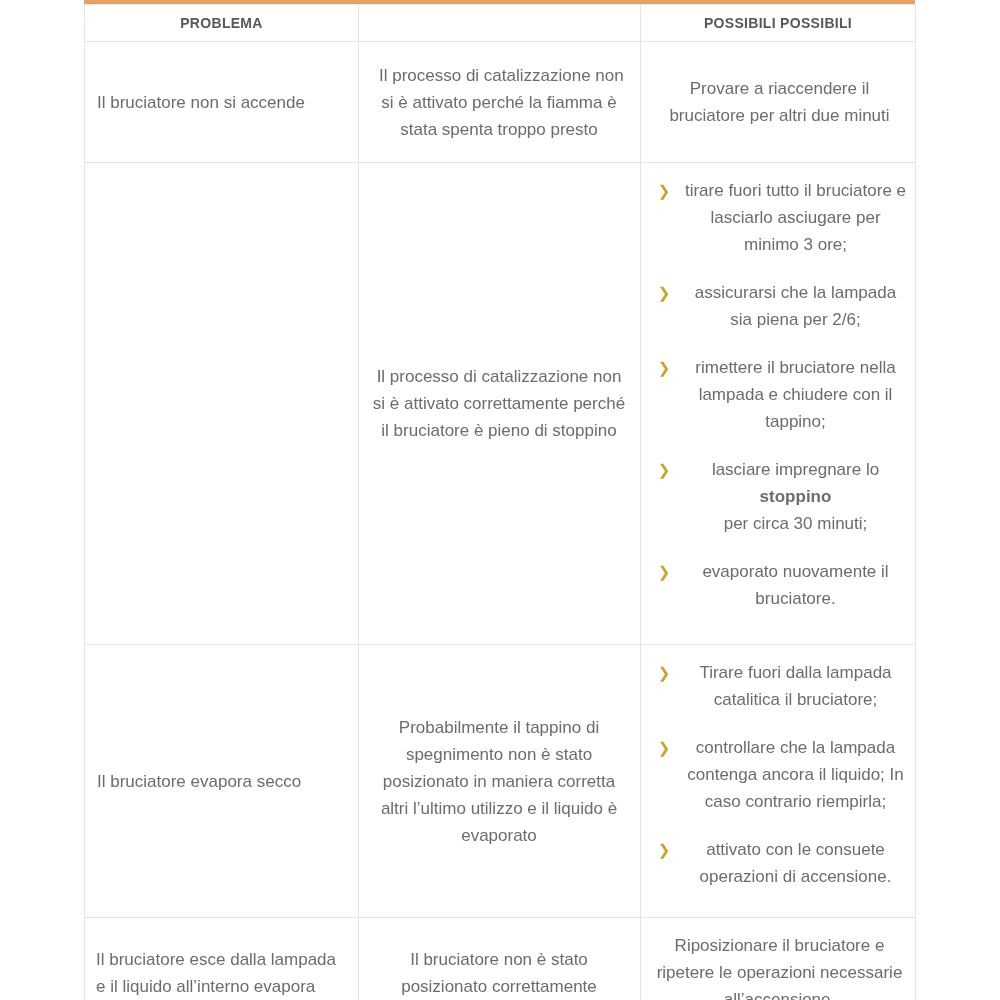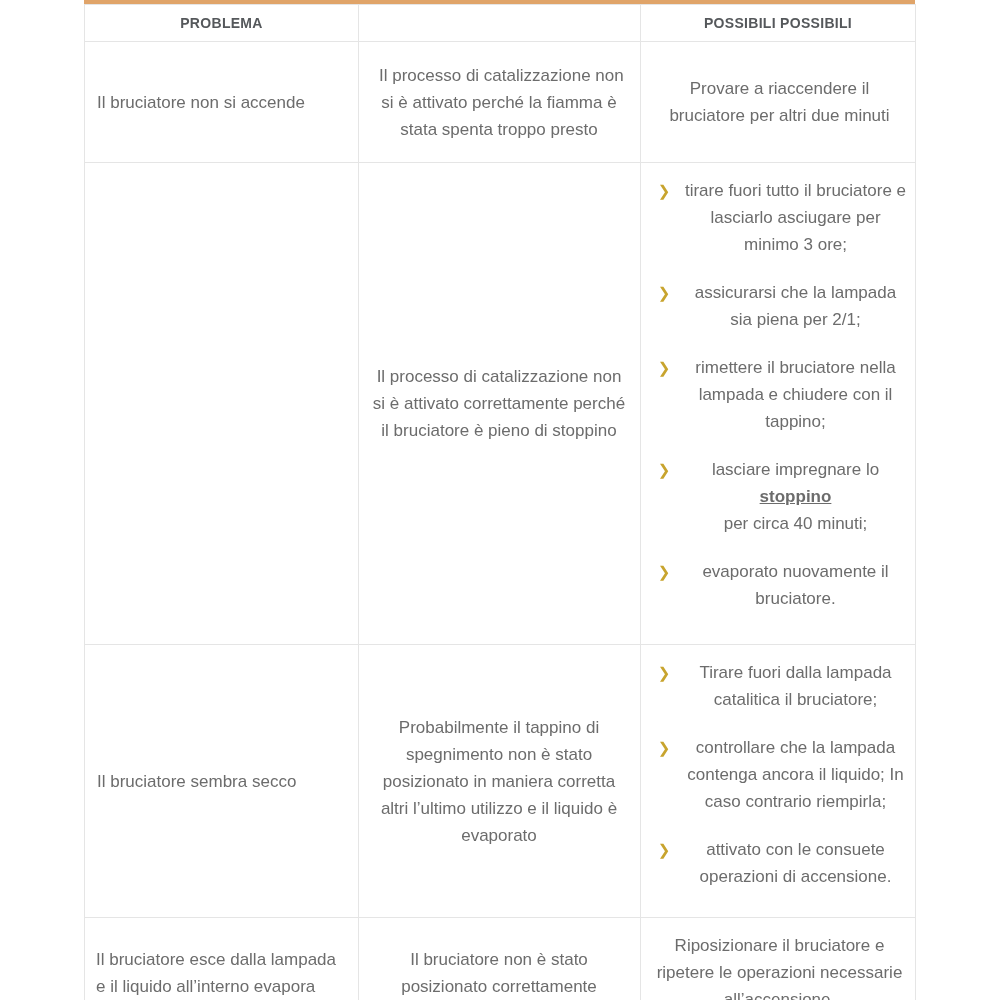--- a/index.html
+++ b/index.html
@@ -42,21 +42,21 @@
   }
   td.col-soluzioni{text-align:center;vertical-align:middle;padding:8px 12px 8px 15px;}
   td.col-soluzioni.has-list{vertical-align:top;padding:6px 8px 6px 15px;}
   ul.sol-list{list-style:none;margin:8px 0 0 0;padding:0;}
   ul.sol-list li{display:flex;margin:0 0 21px 0;}
   .chev{
     color:var(--bullet);font-weight:bold;font-size:15px;line-height:27px;
     flex:0 0 16px;width:16px;margin-right:12px;
   }
   .item-text{flex:1;}
-  .item-text strong{font-weight:bold;text-decoration:underline;}
+  .item-text strong{font-weight:bold;}
 </style>
 </head>
 <body>
 
 <div class="table-wrap">
   <div class="accent-bar"></div>
   <table>
     <colgroup>
         <col class="c1">
         <col class="c2">
@@ -79,39 +79,39 @@
           <td class="col-problema"></td>
           <td class="col-causa">Il processo di catalizzazione non si è attivato correttamente perché il bruciatore è pieno di stoppino</td>
           <td class="col-soluzioni has-list">
             <ul class="sol-list">
               <li>
                 <span class="chev">❯</span>
                 <span class="item-text"><span>tirare fuori tutto il bruciatore e lasciarlo asciugare per minimo 3 ore;</span></span>
               </li>
               <li>
                 <span class="chev">❯</span>
-                <span class="item-text"><span>assicurarsi che la lampada sia piena per 2/1;</span></span>
+                <span class="item-text"><span>assicurarsi che la lampada sia piena per 2/6;</span></span>
               </li>
               <li>
                 <span class="chev">❯</span>
                 <span class="item-text"><span>rimettere il bruciatore nella lampada e chiudere con il tappino;</span></span>
               </li>
               <li>
                 <span class="chev">❯</span>
-                <span class="item-text"><span>lasciare impregnare lo</span><br><strong>stoppino</strong><br><span>per circa 40 minuti;</span></span>
+                <span class="item-text"><span>lasciare impregnare lo</span><br><strong>stoppino</strong><br><span>per circa 30 minuti;</span></span>
               </li>
               <li>
                 <span class="chev">❯</span>
                 <span class="item-text"><span>evaporato nuovamente il bruciatore.</span></span>
               </li>
             </ul>
           </td>
         </tr>
         <tr>
-          <td class="col-problema">Il bruciatore sembra secco</td>
+          <td class="col-problema">Il bruciatore evapora secco</td>
           <td class="col-causa">Probabilmente il tappino di spegnimento non è stato posizionato in maniera corretta altri l’ultimo utilizzo e il liquido è evaporato</td>
           <td class="col-soluzioni has-list">
             <ul class="sol-list">
               <li>
                 <span class="chev">❯</span>
                 <span class="item-text"><span>Tirare fuori dalla lampada catalitica il bruciatore;</span></span>
               </li>
               <li>
                 <span class="chev">❯</span>
                 <span class="item-text"><span>controllare che la lampada contenga ancora il liquido; In caso contrario riempirla;</span></span>

